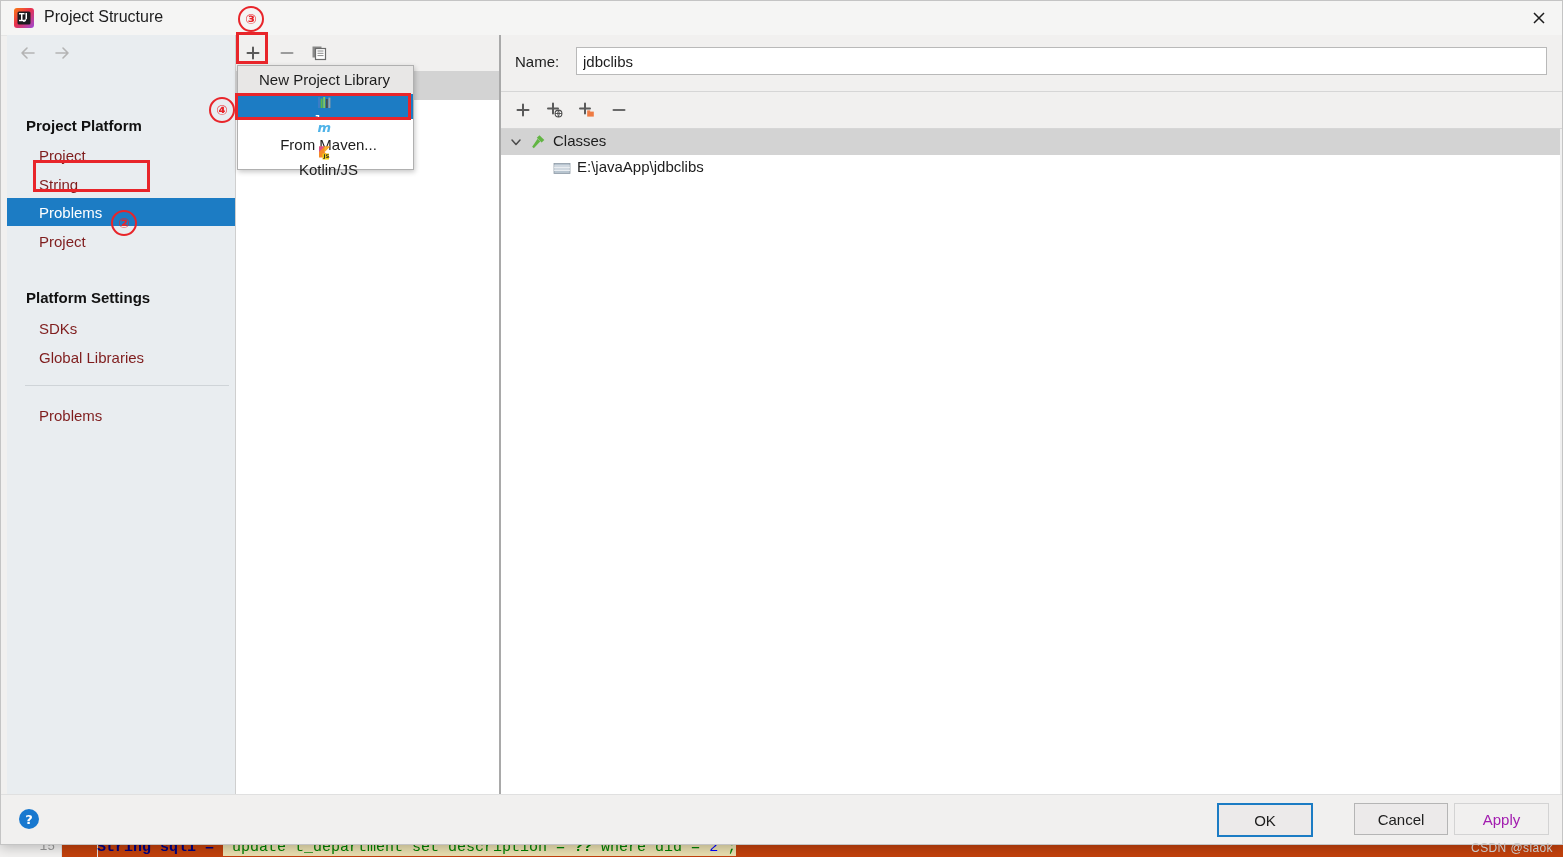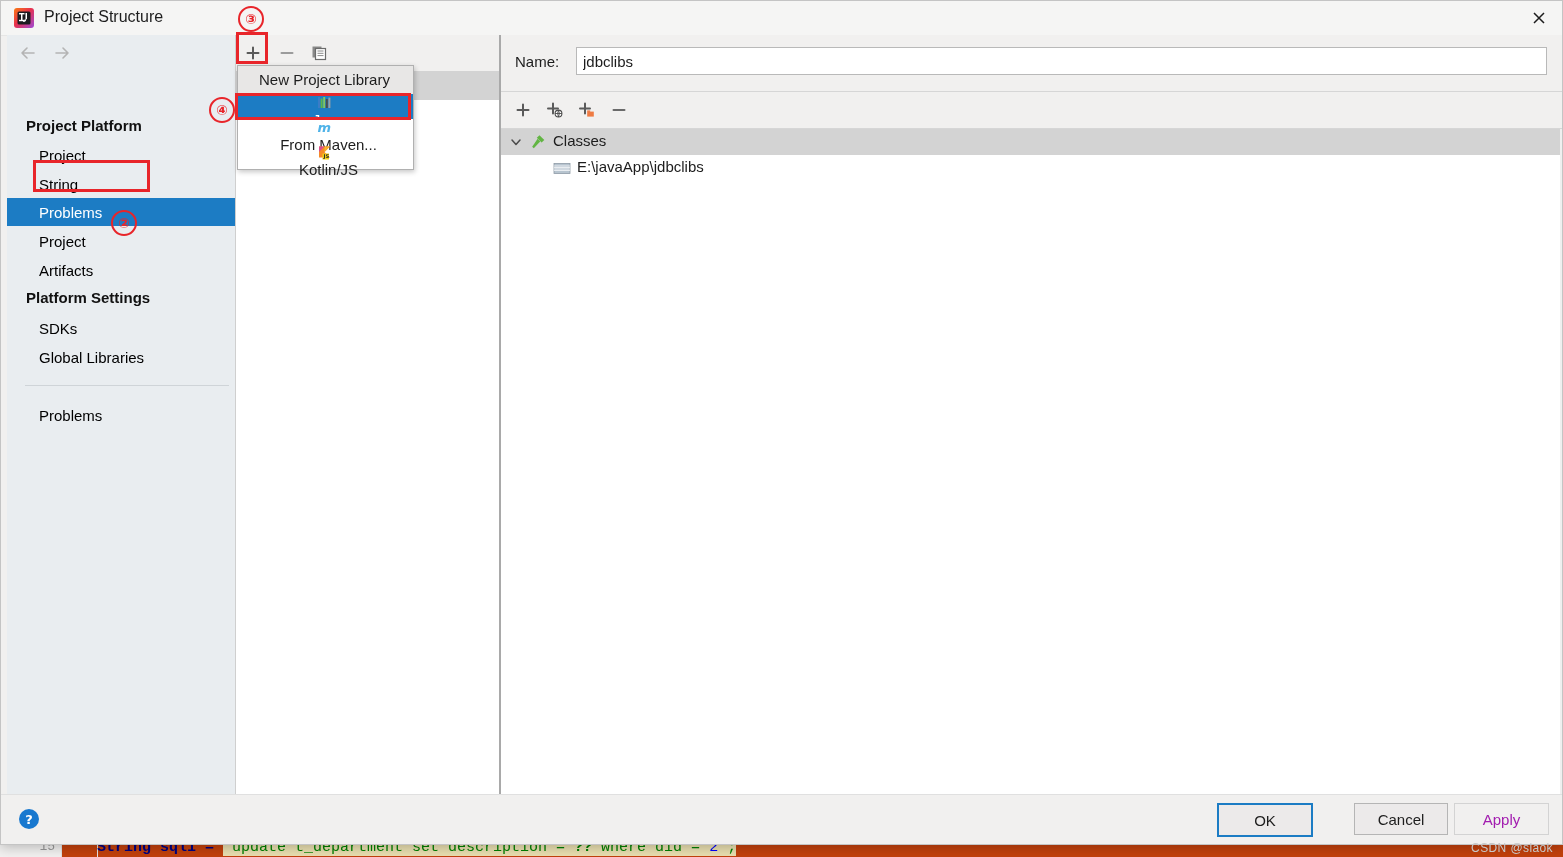--- a/index.html
+++ b/index.html
@@ -104,21 +104,21 @@
   .nav-back { left: 10px; }
   .nav-fwd  { left: 44px; }
 
   .sb-group {
     position: absolute; left: 19px;
     font-size: 15px; font-weight: bold; color: #111;
     white-space: nowrap;
   }
   .sb-item {
     position: absolute; left: 0; width: 228px; height: 28px;
-    font-size: 15px; color: #000000;
+    font-size: 15px; color: #7f1d1d;
     display: flex; align-items: center;
     padding-left: 32px; box-sizing: border-box;
     white-space: nowrap;
   }
   .sb-item.selected {
     background: #1c7cc4; color: #ffffff;
   }
   .sb-divider {
     position: absolute; left: 18px; width: 204px; height: 1px;
     background: #cfd4d8; top: 350px;
@@ -358,21 +358,20 @@
         </div>
       </div>
 
       <div class="sb-group" style="top:82px;">Project Platform</div>
       <div class="sb-group" style="top:254px;">Platform Settings</div>
 
       <div class="sb-item" style="top:106px;">Project</div>
       <div class="sb-item" style="top:135px;">String</div>
       <div class="sb-item selected" style="top:163px;">Problems</div>
       <div class="sb-item" style="top:192px;">Project</div>
-      <div class="sb-item" style="top:221px;">Artifacts</div>
       <div class="sb-item" style="top:279px;">SDKs</div>
       <div class="sb-item" style="top:308px;">Global Libraries</div>
       <div class="sb-divider"></div>
       <div class="sb-item" style="top:366px;">Problems</div>
     </div>
 
     <div class="midpanel">
       <div class="mid-toolbar">
         <div class="tb-btn" style="left:4px;">
           <svg width="18" height="18" viewBox="0 0 18 18">

